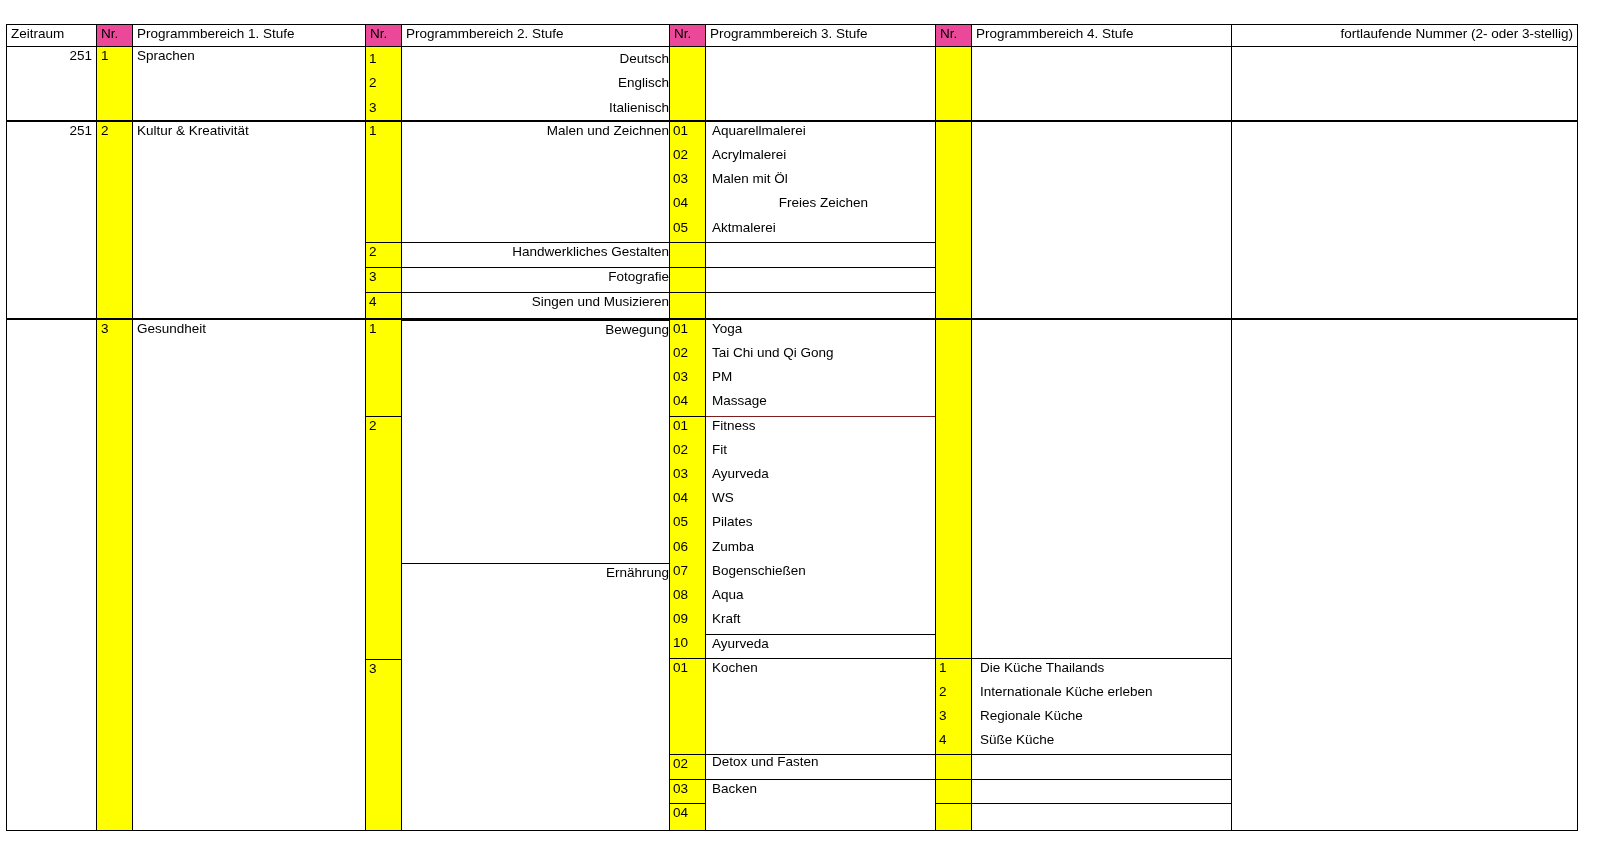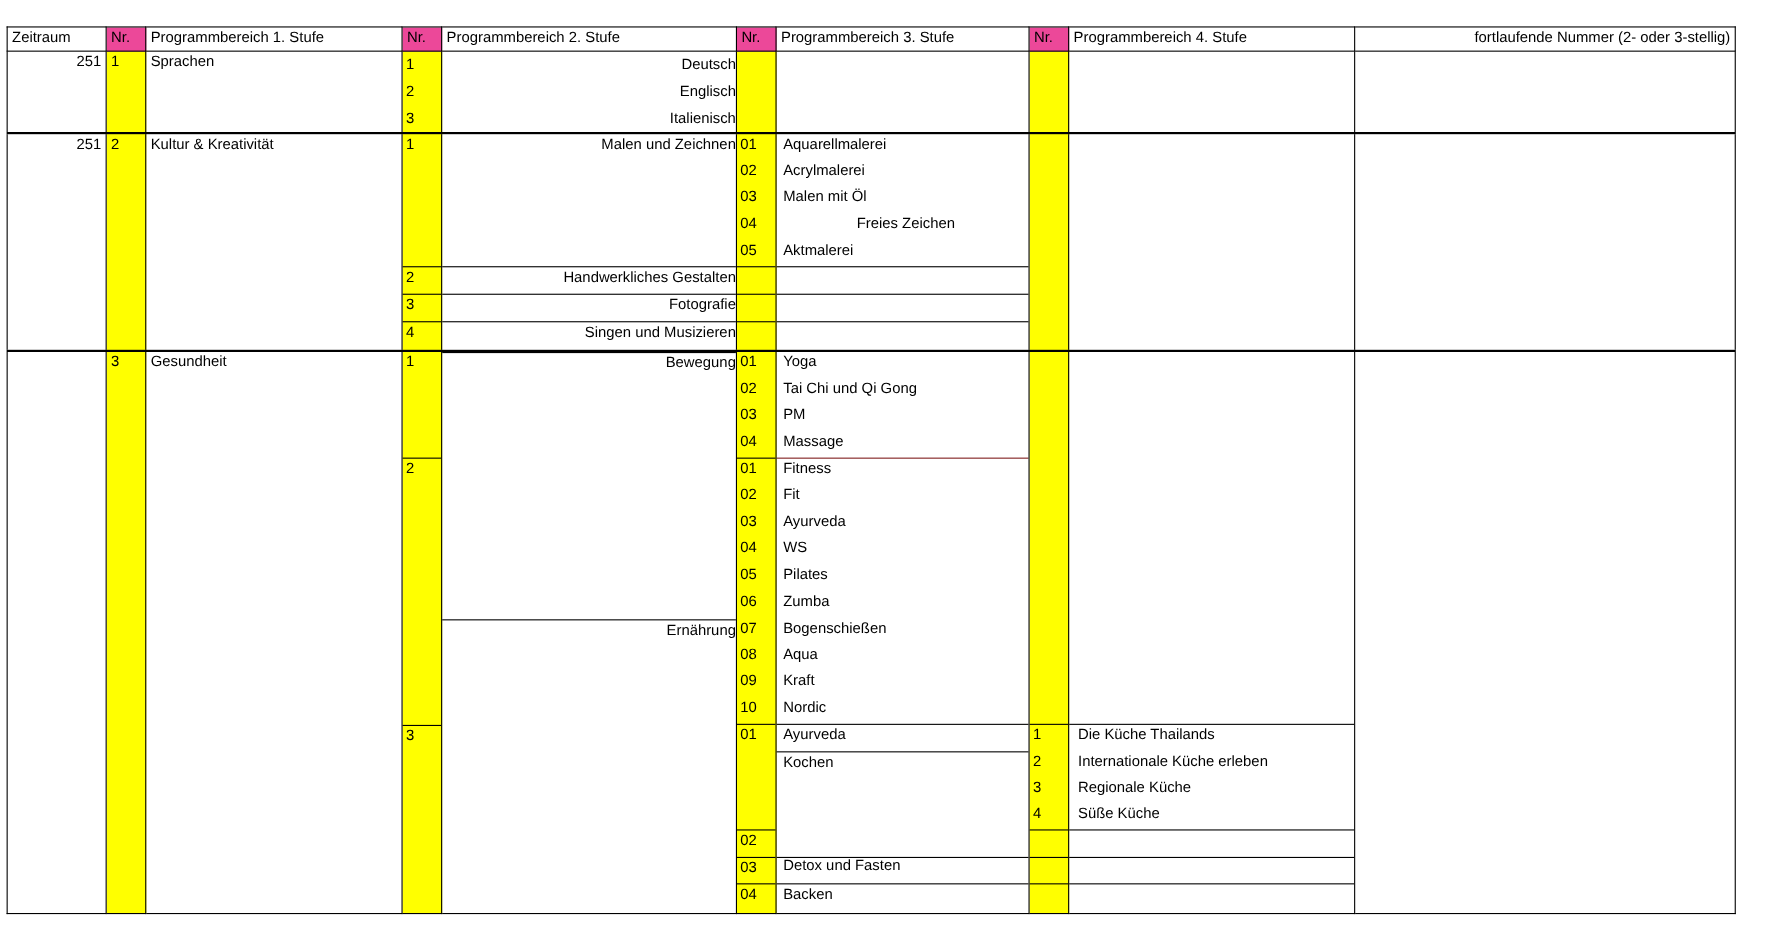--- a/index.html
+++ b/index.html
@@ -414,23 +414,20 @@
                 </tr>
           <tr>
                   <td style="height:24.2px; padding:2px 0 0 6px;">Bogenschießen</td>
                 </tr>
           <tr>
                   <td style="height:24.2px; padding:2px 0 0 6px;">Aqua</td>
                 </tr>
           <tr>
                   <td style="height:24.2px; padding:2px 0 0 6px;">Kraft</td>
                 </tr>
-          <tr>
-                  <td style="height:24.2px; padding:2px 0 0 6px;">Nordic</td>
-                </tr>
 
           <tr>
                   <td style="height:24.5px; padding:2px 0 0 6px; border-top:1px solid #000;">Ayurveda</td>
                 </tr>
           <tr>
                   <td style="height:96px; padding:2px 0 0 6px; border-top:1px solid #000;">Kochen</td>
                 </tr>
           <tr>
                   <td style="height:24.5px; padding:0 0 0 6px; border-top:1px solid #000;">Detox und Fasten</td>
                 </tr>

